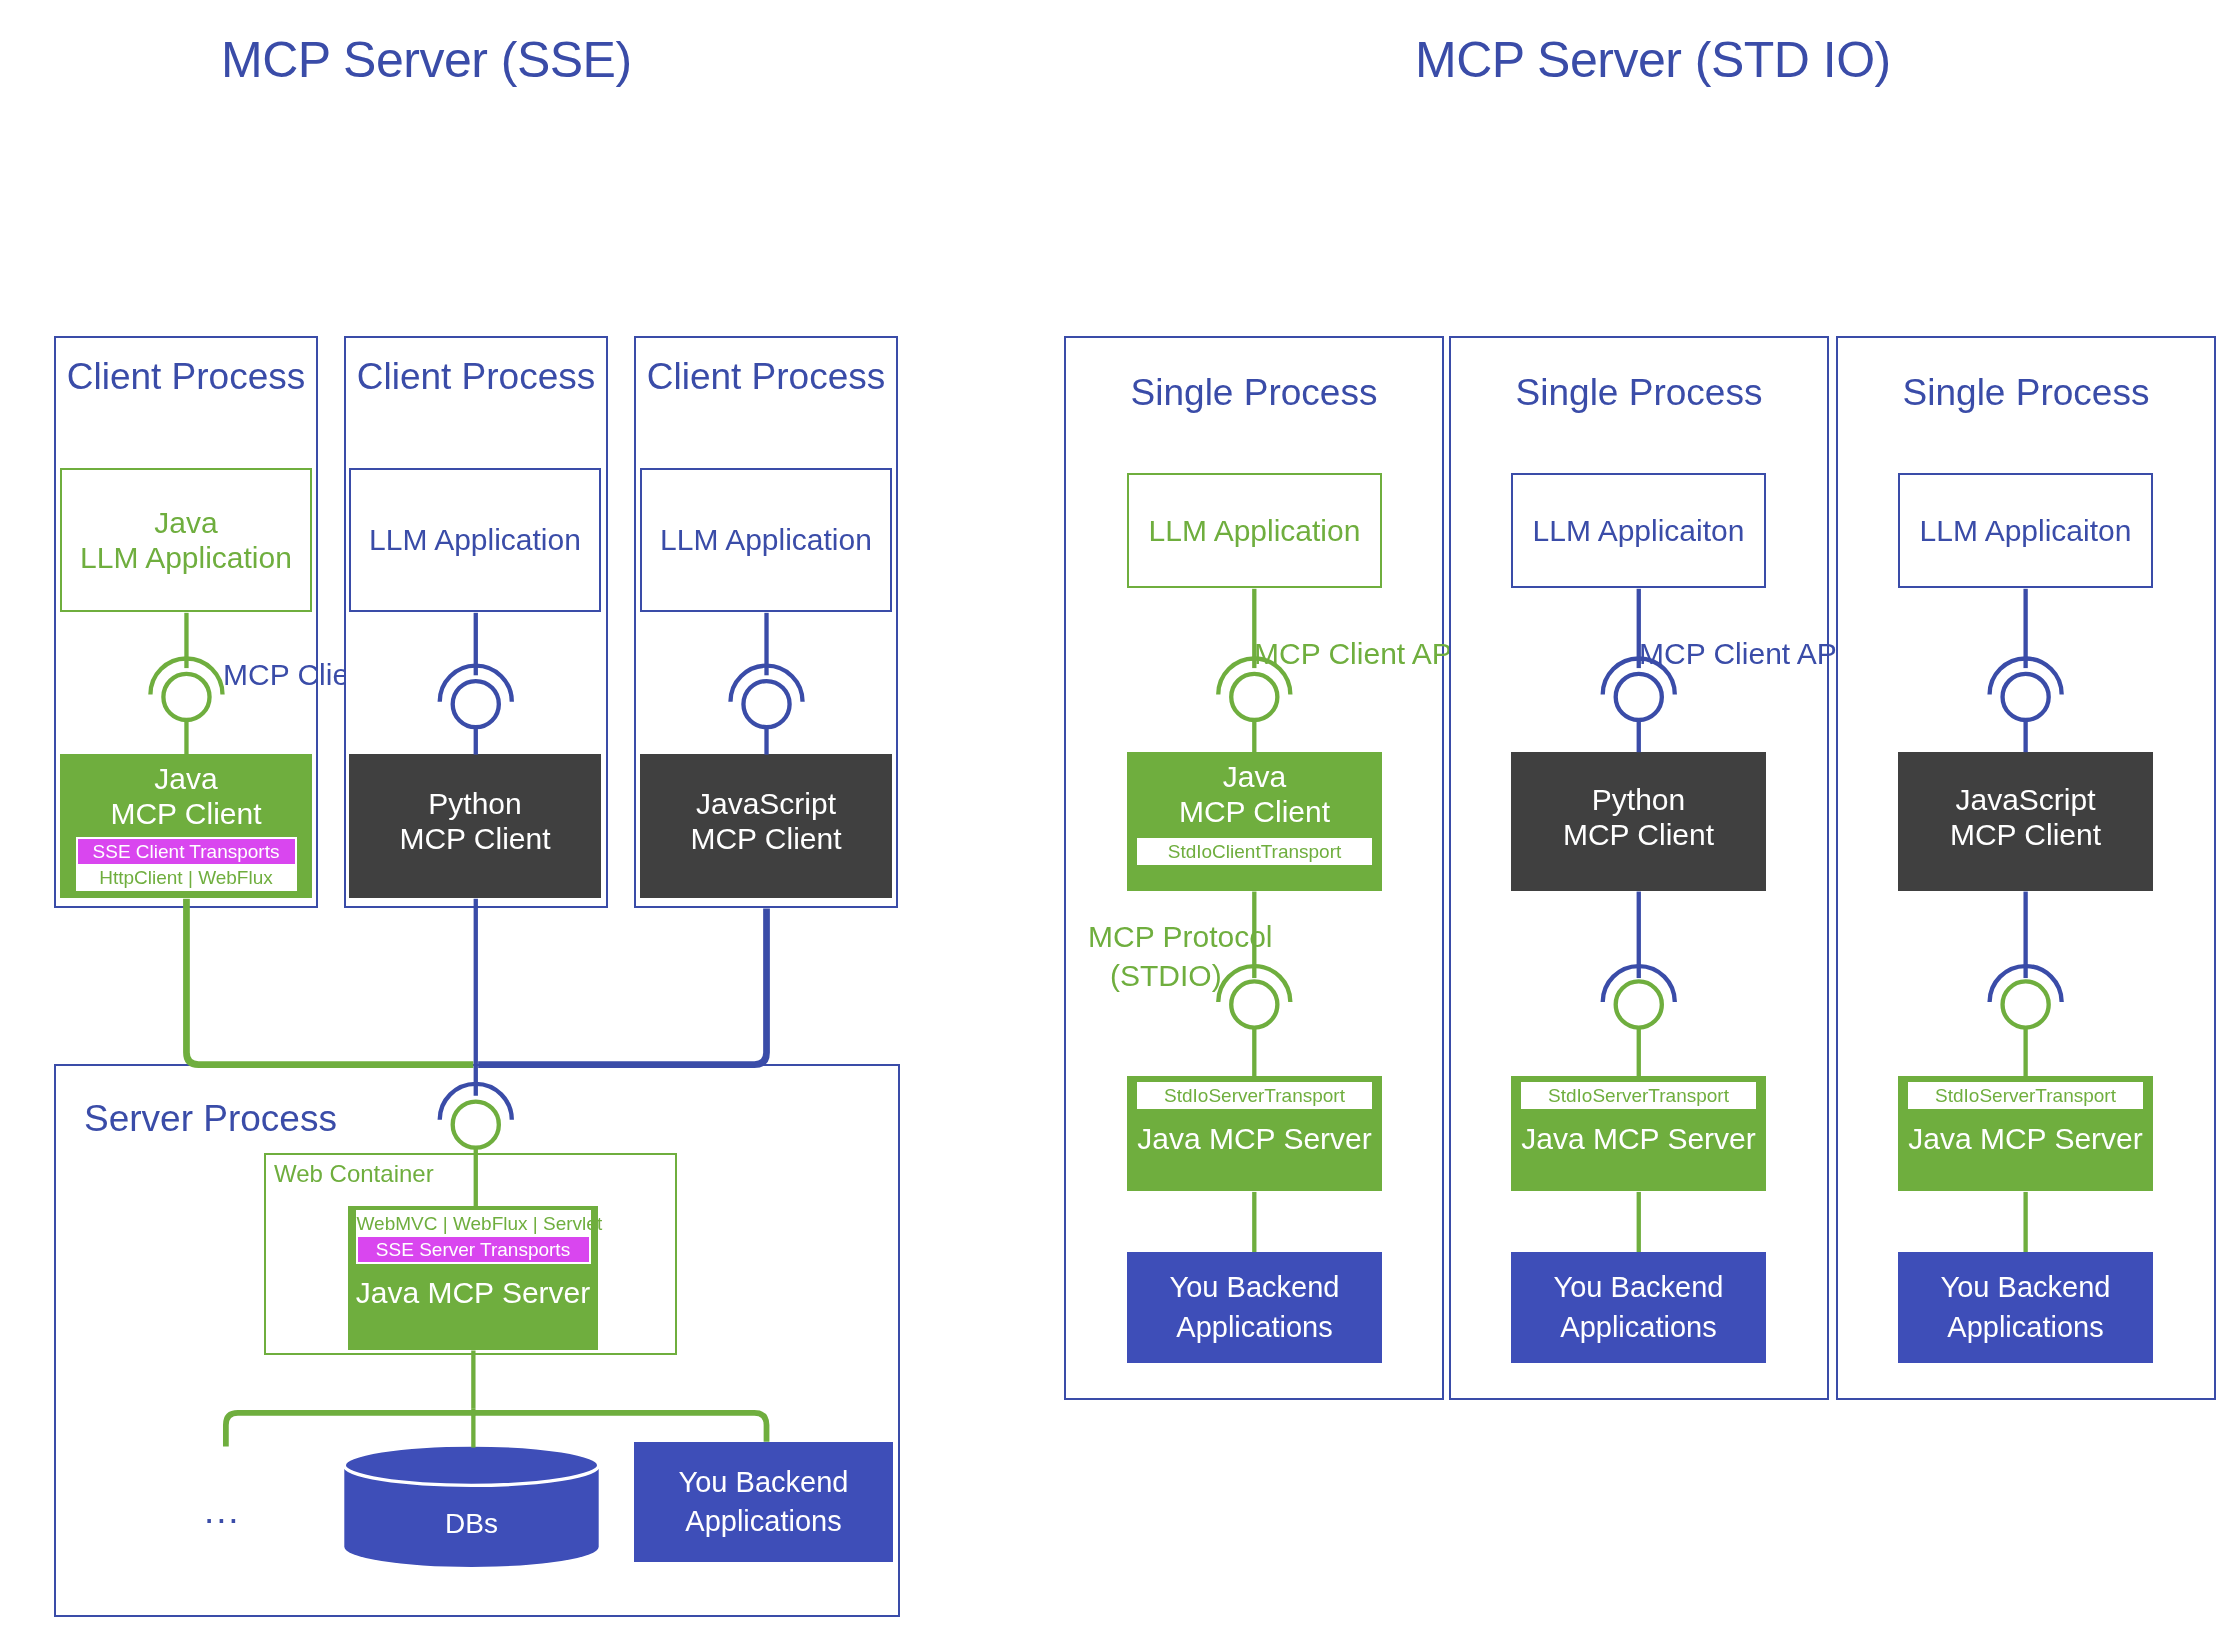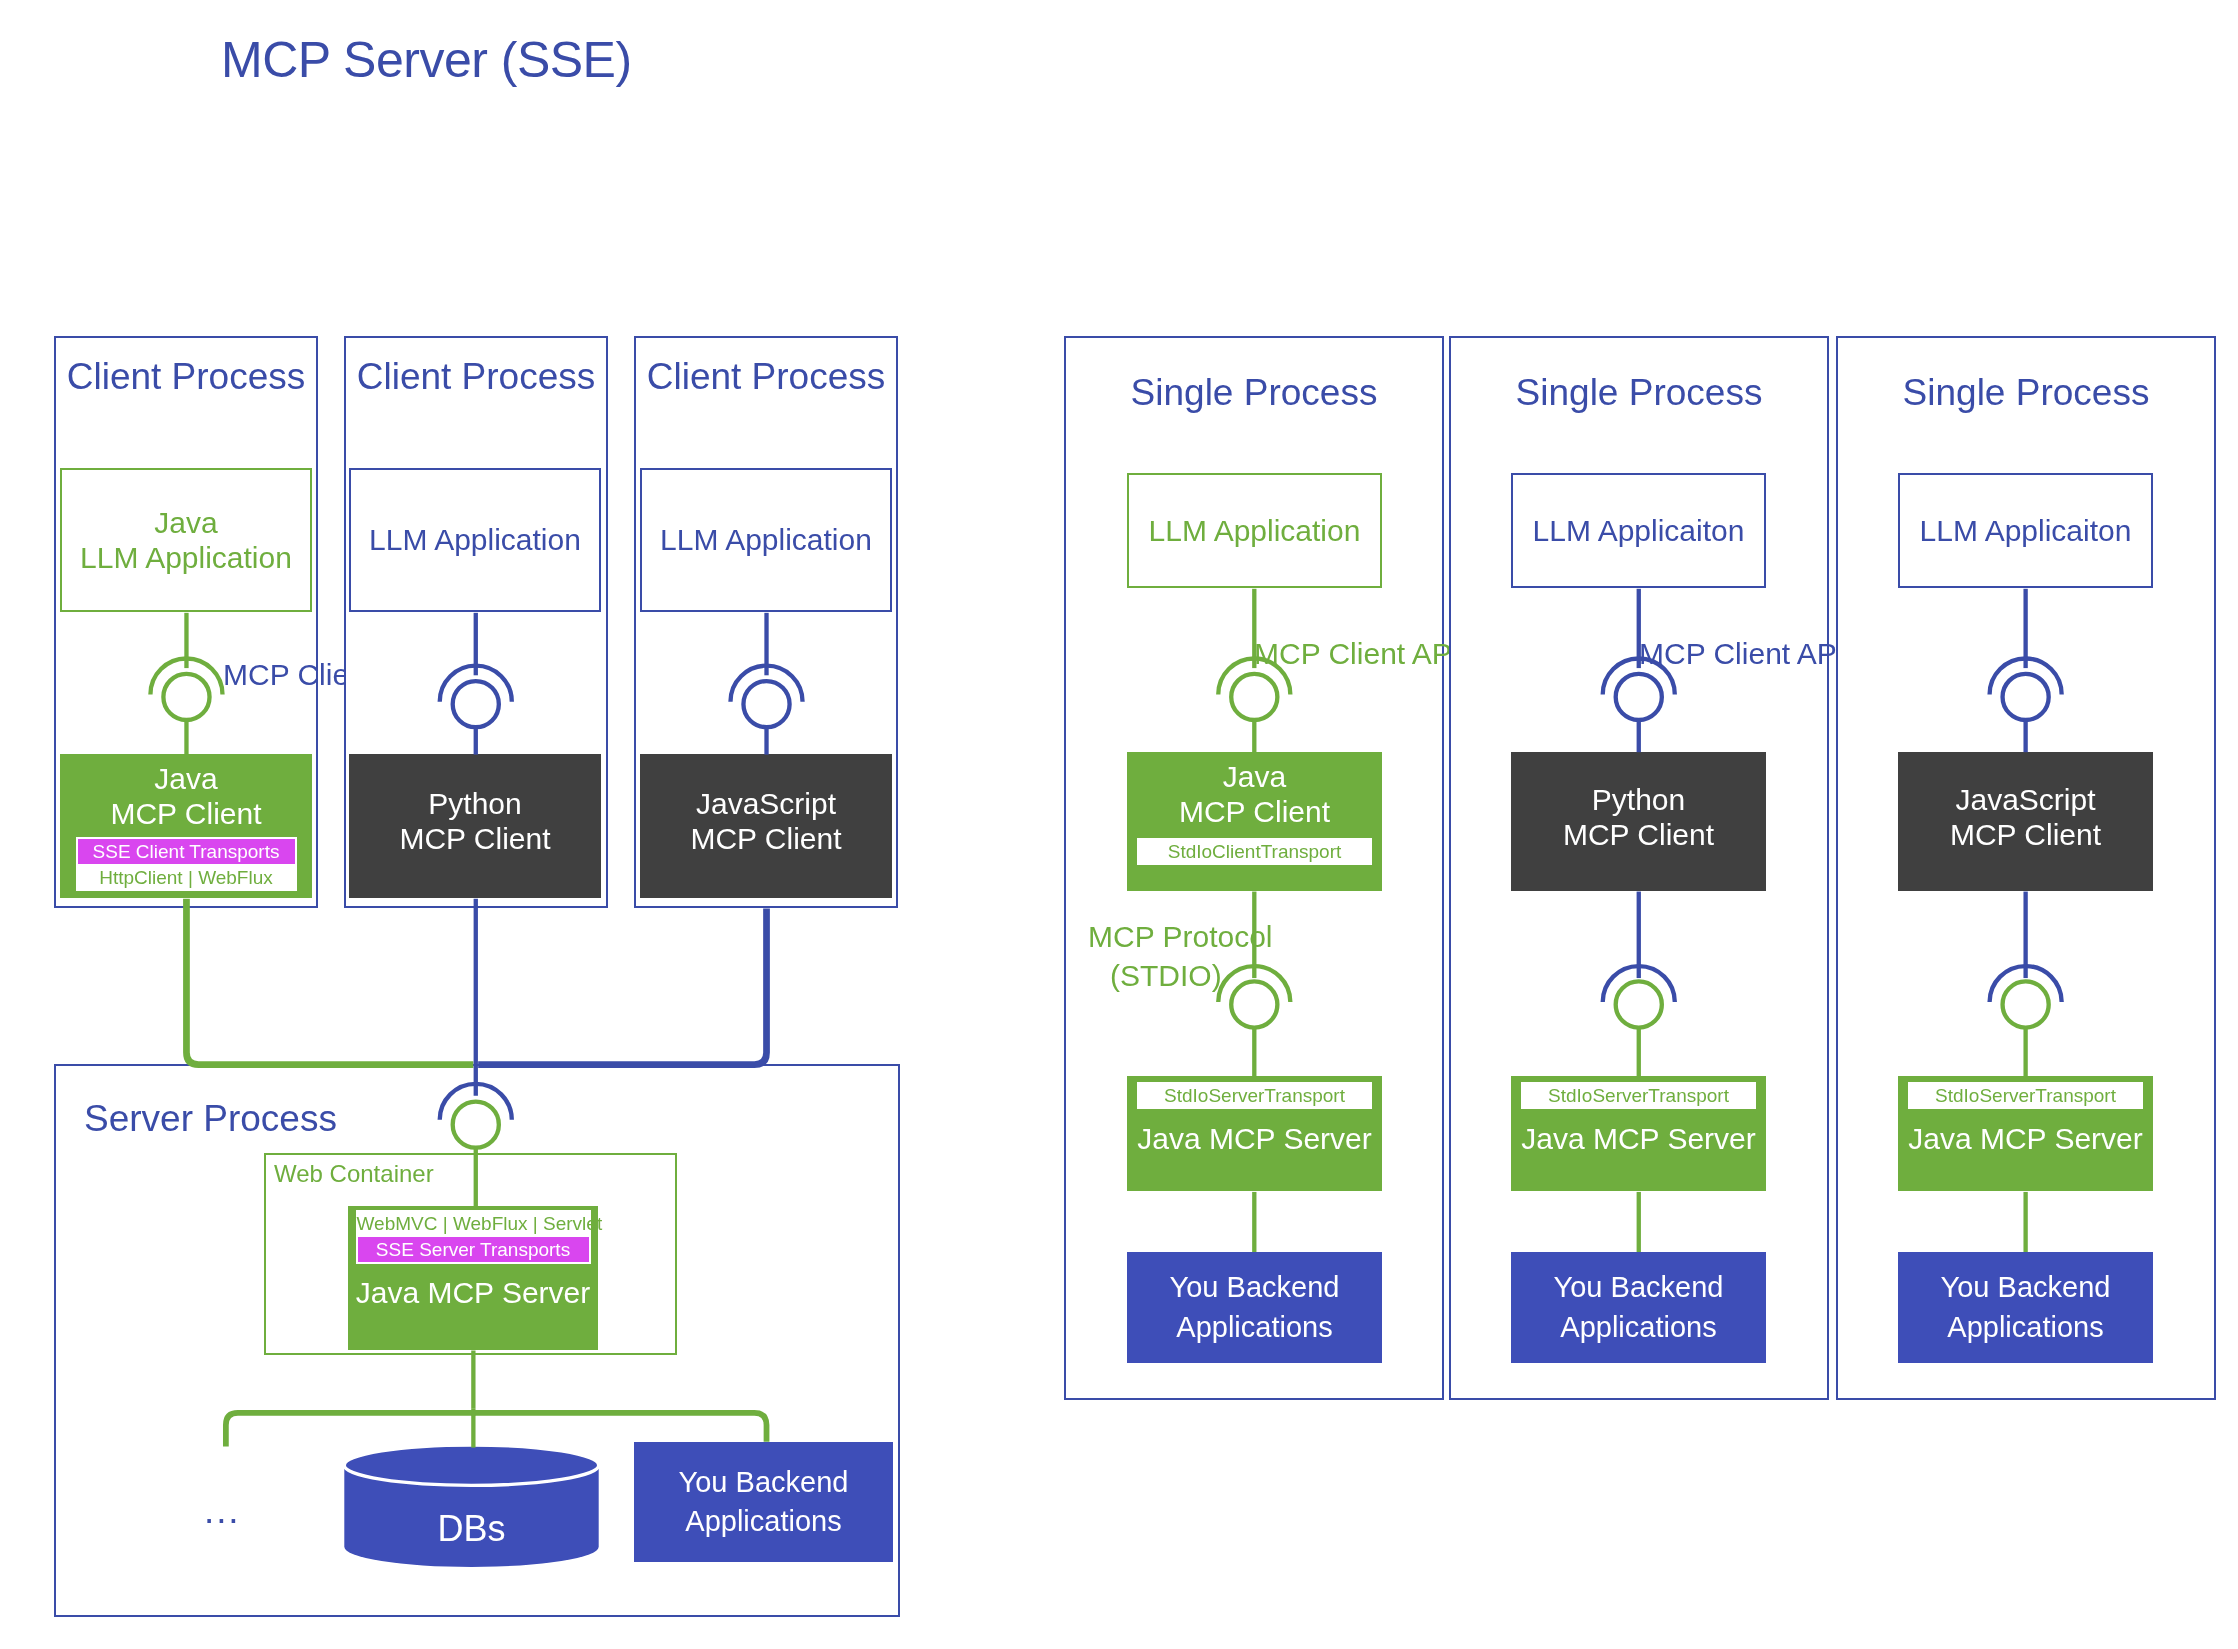--- a/index.html
+++ b/index.html
@@ -71,21 +71,21 @@
 
   
   .conn-label{ font-size:30px; white-space:nowrap; line-height:1.15; }
   .conn-label.green{ color:#6FAE3E; }
   .conn-label.blue{  color:#3A4CA8; }
 
   .ellipsis{ color:#3A4CA8; font-size:37px; letter-spacing:1.9px; }
 
   svg{ position:absolute; left:0; top:0; overflow:visible; pointer-events:none; }
   .db-label{
-    position:absolute; color:#ffffff; font-size:36px; text-align:center; width:100%;
+    position:absolute; color:#ffffff; font-size:28px; text-align:center; width:100%;
   }
 </style>
 </head>
 <body>
 
 <div class="stage">
 
   <div class="abs diagram-title" style="left:221px; top:31px;">MCP Server (SSE)</div>
 
   <div class="abs process-box" style="left:54px; top:336px; width:264px; height:572px;"></div>
@@ -187,20 +187,21 @@
       <circle cx="990" cy="2340" r="48" stroke="#6FAE3E"></circle>
       <line x1="990" y1="2388" x2="990" y2="2510" stroke="#6FAE3E"></line>
 
       <line x1="985" y1="2810" x2="985" y2="2930" stroke="#6FAE3E"></line>
       <path d="M985,2930 L985,2945" stroke="#6FAE3E"></path>
       <path d="M470,3010 L470,2965 Q470,2940 495,2940 L1570,2940 Q1595,2940 1595,2965 L1595,3000" stroke="#6FAE3E" stroke-width="12"></path>
       <line x1="985" y1="2940" x2="985" y2="3012" stroke="#6FAE3E"></line>
     </g>
   </svg>
 
+  <div class="abs diagram-title" style="left:1415px; top:31px;">MCP Server (STD IO)</div>
 
   <div class="abs process-box" style="left:1064px; top:336px; width:380px; height:1064px;"></div>
   <div class="abs process-label" style="left:1064px; top:372px; width:380px;">Single Process</div>
   <div class="abs app-box green" style="left:1127px; top:473px; width:255px; height:115px;">
     <div>
         <span>LLM Application</span>
       </div>
   </div>
   <div class="abs conn-label green" style="left:1254px; top:637px;">MCP Client API</div>
   <div class="abs client-box green" style="left:1127px; top:752px; width:255px; height:139px;">

